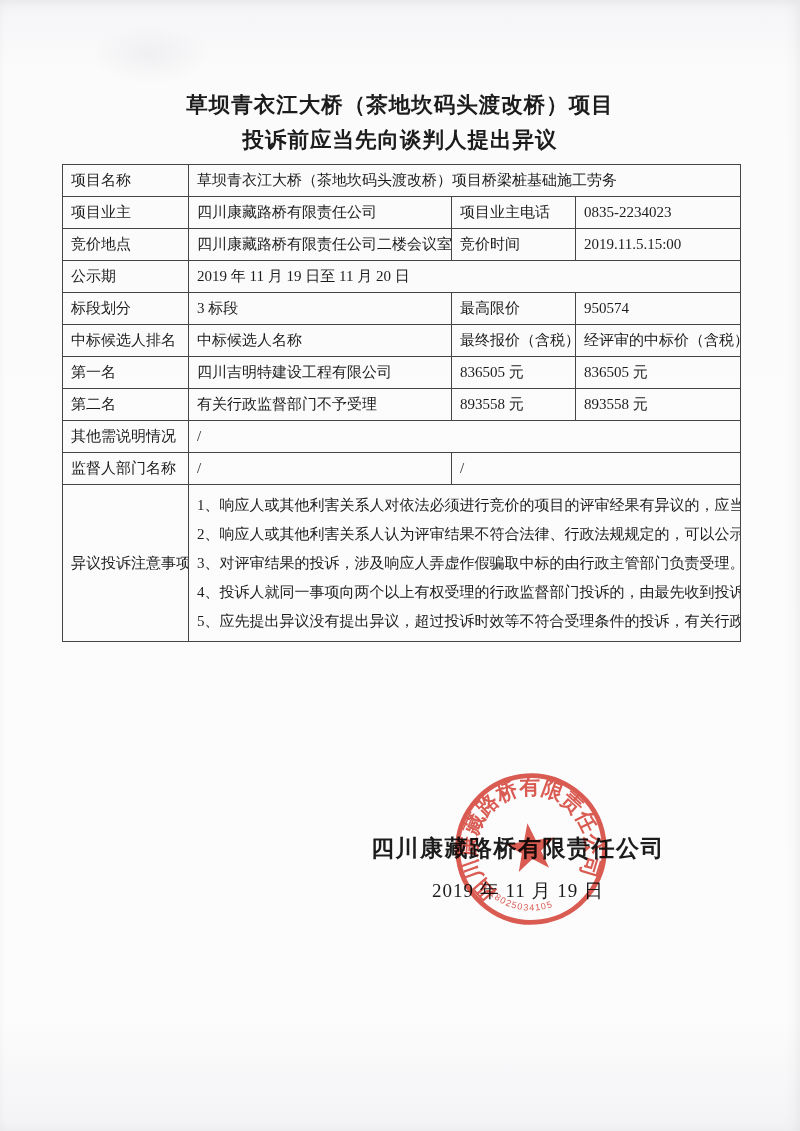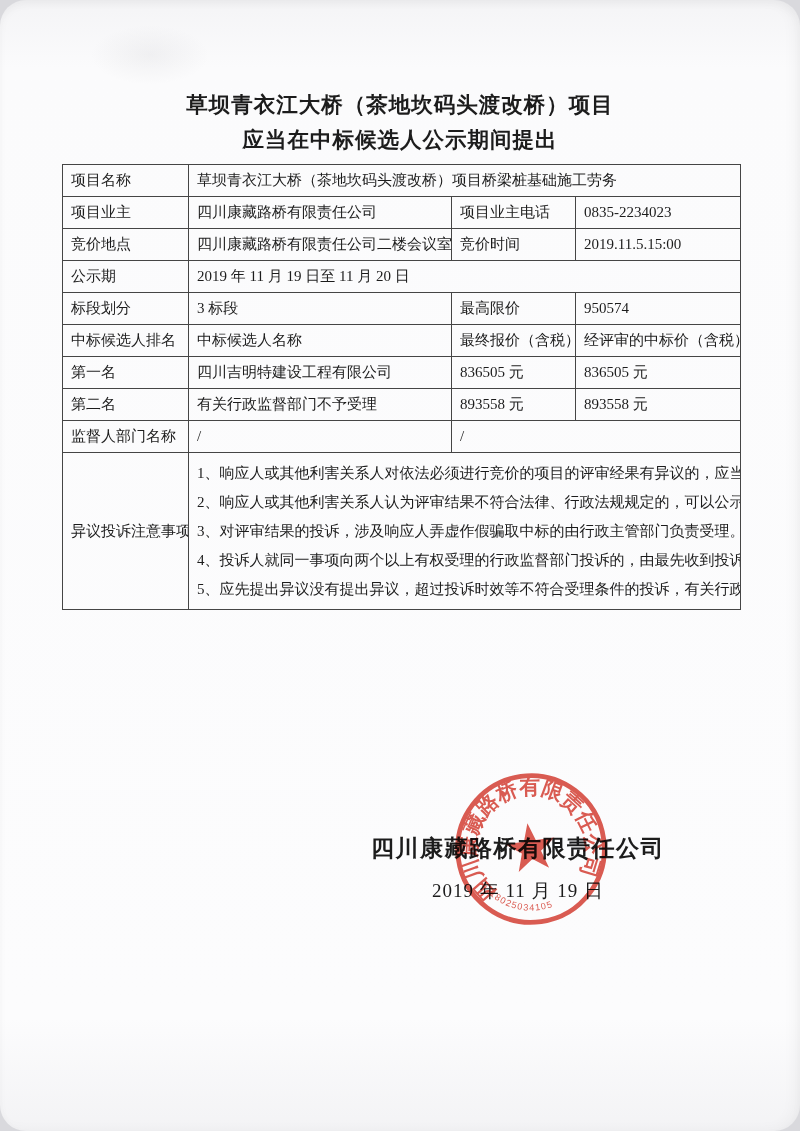--- a/index.html
+++ b/index.html
@@ -5,21 +5,20 @@
   html,body{margin:0;padding:0;background:#d9d9dd;}
   .page{
     position:relative;
     width:800px;height:1131px;
     margin:0 auto;
     background:linear-gradient(180deg,#f4f4f6 0%,#fbfbfc 6%,#fcfcfd 90%,#f3f3f5 100%);
     box-shadow:inset -6px 0 14px rgba(0,0,0,0.035), inset 0 4px 10px rgba(0,0,0,0.03);
     font-family:"Liberation Serif","DejaVu Serif",serif;
     color:#1c1c1c;
     overflow:hidden;
-    border-radius:26px;
   }
   .titles{padding-top:88px;text-align:center;}
   .title-line{margin:0;font-size:21.5px;font-weight:bold;line-height:35px;letter-spacing:1px;}
   table.result{
     border-collapse:collapse;
     table-layout:fixed;
     margin:6px 0 0 62px;
     width:678px;
   }
   table.result td{
@@ -61,21 +60,21 @@
   }
 </style>
 </head>
 <body>
 
 <div class="page">
   <div class="artifact"></div>
 
   <div class="titles">
     <h1 class="title-line">草坝青衣江大桥（茶地坎码头渡改桥）项目</h1>
-    <h1 class="title-line">应当在中标候选人公示期间提出</h1>
+    <h1 class="title-line">投诉前应当先向谈判人提出异议</h1>
   </div>
 
   <table class="result">
     <colgroup>
       <col style="width:126px">
         <col style="width:263px">
         <col style="width:124px">
         <col style="width:165px">
     </colgroup>
     <tbody>
@@ -117,20 +116,24 @@
         <td>836505 元</td>
         <td>836505 元</td>
       </tr>
       <tr>
         <td>第二名</td>
         <td>有关行政监督部门不予受理</td>
         <td>893558 元</td>
         <td>893558 元</td>
       </tr>
       <tr>
+        <td>其他需说明情况</td>
+        <td colspan="3">/</td>
+      </tr>
+      <tr>
         <td>监督人部门名称</td>
         <td>/</td>
         <td colspan="2">/</td>
       </tr>
       <tr>
         <td class="notice-label">异议投诉注意事项</td>
         <td colspan="3" class="notice-cell">
           <p>1、响应人或其他利害关系人对依法必须进行竞价的项目的评审经果有异议的，应当在中标候选人公示期间提出。采购人应当自收到异议之日起 3 日内作出答复；作出答复前，应当暂停采购活动。</p>
           <p>2、响应人或其他利害关系人认为评审结果不符合法律、行政法规规定的，可以公示期向有关行政监督部门进行投诉。投诉前应当先向谈判人提出异议，异议答复期间不计算在前款规定的期限内。投诉书应当符合《建设工程项目招标投标活动投诉处理办法》规定。</p>
           <p>3、对评审结果的投诉，涉及响应人弄虚作假骗取中标的由行政主管部门负责受理。涉及评审错误或评审无效的由项目审批部门负责受理。</p>

